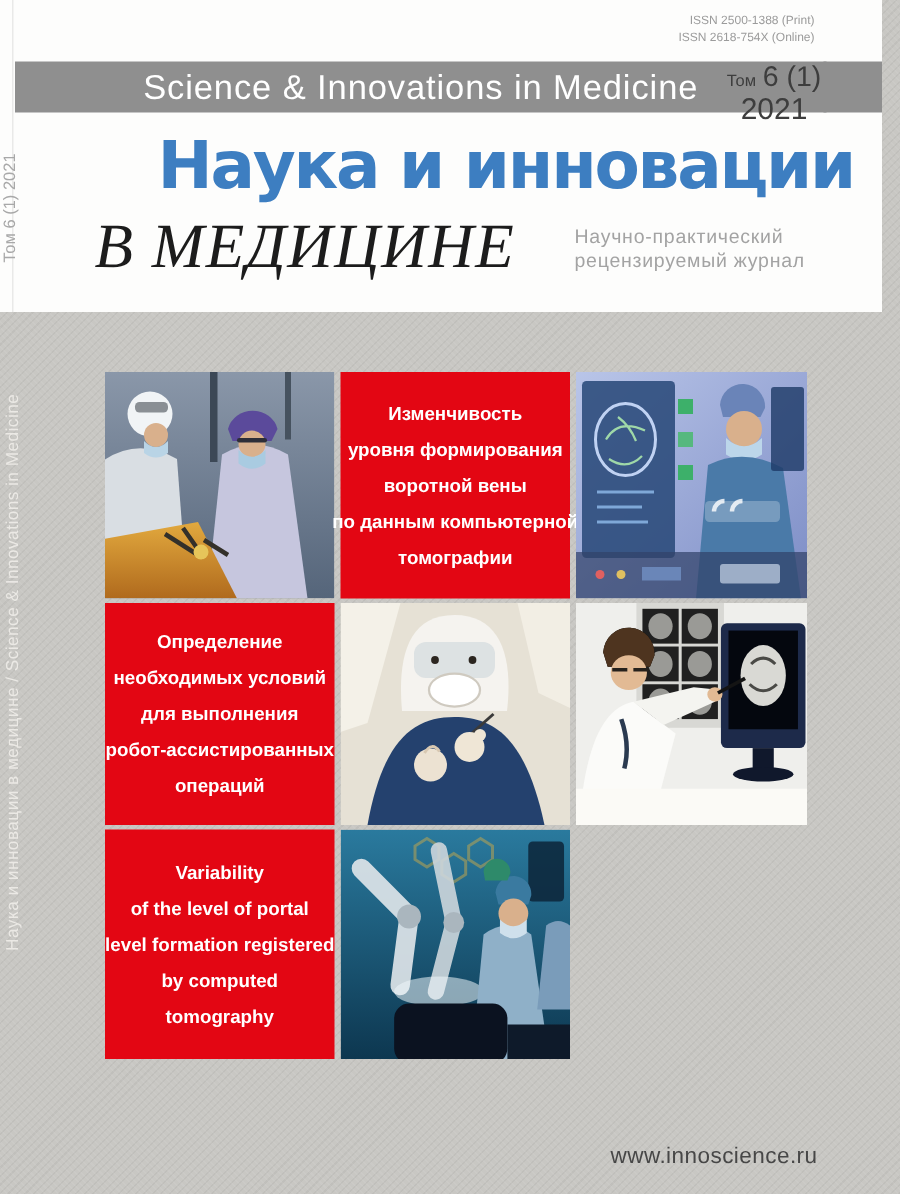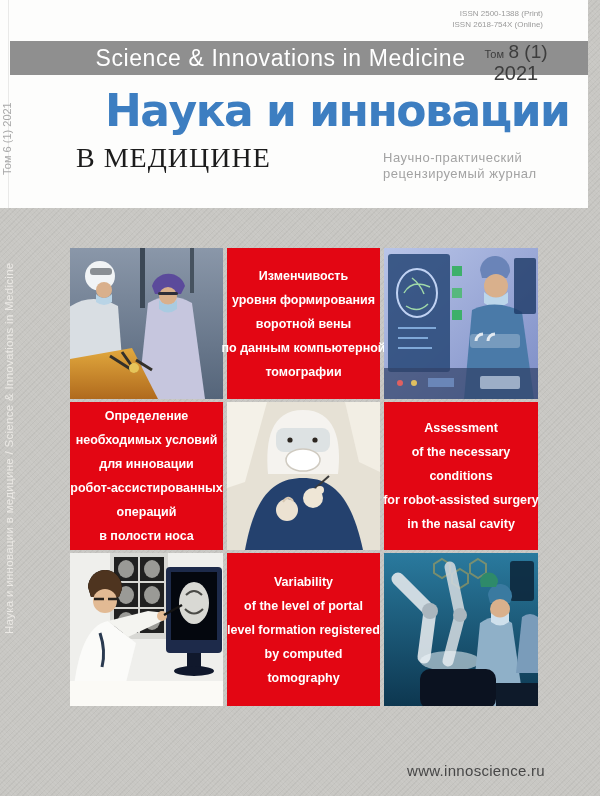--- a/index.html
+++ b/index.html
@@ -20,22 +20,22 @@
     display:flex;align-items:center;justify-content:center;color:#ffffff;font-size:23px;letter-spacing:.6px;}
   .banner-right{position:absolute;left:549px;top:41px;width:39px;height:34px;background:#8f8f8f;}
   
   .volume{position:absolute;left:483px;top:42px;width:66px;text-align:center;color:#3d3d3d;line-height:19px;}
   .vol-tom{font-size:11px;margin-top:19px;}
   .vol-num{font-size:19px;}
   .vol-year{font-size:20px;}
   
   .title-ru{position:absolute;left:61px;top:89px;font-family:"DejaVu Sans",sans-serif;font-weight:bold;
     font-size:44px;line-height:1;color:#3d7ec1;letter-spacing:-1.5px;white-space:nowrap;margin-left:44px;}
-  .title-serif{position:absolute;left:76px;top:144px;font-family:"Liberation Serif",serif;
-    font-size:28px;line-height:1;color:#1c1c1c;letter-spacing:1px;white-space:nowrap;}
+  .title-serif{position:absolute;left:63px;top:144px;font-family:"Liberation Serif",serif;
+    font-size:42px;line-height:1;color:#1c1c1c;letter-spacing:1px;white-space:nowrap;font-style:italic;}
   .subtitle{position:absolute;left:383px;top:150px;font-size:13px;line-height:16px;letter-spacing:.5px;color:#a3a3a3;}
   
   .spine-vol{position:absolute;left:1px;top:83px;width:18px;height:112px;
     writing-mode:vertical-rl;transform:rotate(180deg);text-align:center;
     font-size:11px;color:#a8a8a8;white-space:nowrap;}
   .spine-name{position:absolute;left:3px;top:250px;width:20px;height:396px;
     writing-mode:vertical-rl;transform:rotate(180deg);text-align:center;
     font-size:11.5px;letter-spacing:.3px;color:#ebe9e5;white-space:nowrap;}
   
   .grid{position:absolute;left:70px;top:248px;width:468px;height:458px;display:grid;
@@ -61,21 +61,21 @@
     <div>ISSN 2500-1388 (Print)</div>
     <div>ISSN 2618-754X (Online)</div>
   </div>
 
   <div class="banner">Science &amp; Innovations in Medicine</div>
   <div class="banner-right"></div>
 
   <div class="volume">
     <div>
       <span class="vol-tom">Том</span>
-      <span class="vol-num">8 (1)</span>
+      <span class="vol-num">6 (1)</span>
     </div>
     <div class="vol-year">2021</div>
   </div>
 
   <div class="title-ru">Наука и инновации</div>
   <div class="title-serif">В МЕДИЦИНЕ</div>
   <div class="subtitle">
     <div>Научно-практический</div>
     <div>рецензируемый журнал</div>
   </div>
@@ -151,24 +151,23 @@
         <circle cx="16" cy="135" r="3" fill="#e06060"></circle>
           <circle cx="30" cy="135" r="3" fill="#e0c060"></circle>
         <rect x="44" y="130" width="26" height="9" fill="#6a86b8"></rect>
         <rect x="96" y="128" width="40" height="13" rx="2" fill="#c9d6e8" opacity=".7"></rect>
       </svg>
     </div>
 
     <div class="cell cell-red">
       <span>Определение</span>
       <span>необходимых условий</span>
-      <span>для инновации</span>
+      <span>для выполнения</span>
       <span>робот-ассистированных</span>
       <span>операций</span>
-      <span>в полости носа</span>
     </div>
 
     <div class="cell cell-photo">
       <svg viewBox="0 0 153 148" preserveAspectRatio="none">
         <rect width="153" height="148" fill="#e6e1d5"></rect>
         <path d="M0,0 L40,0 L18,80 L0,86 Z" fill="#f4f1e8"></path>
         <path d="M118,0 L153,0 L153,70 L132,60 Z" fill="#f2eee4"></path>
         <path d="M76,8 C44,8 38,38 41,72 L111,72 C115,38 108,8 76,8 Z" fill="#f5f3ef"></path>
         <rect x="49" y="26" width="54" height="24" rx="8" fill="#c9d3d8" opacity=".55"></rect>
         <circle cx="63" cy="38" r="2.6" fill="#2c2620"></circle>
@@ -176,27 +175,20 @@
         <ellipse cx="76" cy="58" rx="17" ry="11" fill="#ffffff" stroke="#cfcac0" stroke-width="1.5"></ellipse>
         <path d="M18,148 C28,92 48,76 76,76 C104,76 124,92 136,148 Z" fill="#24416e"></path>
         <path d="M84,90 L102,74" stroke="#3a3a3a" stroke-width="2"></path>
         <circle cx="86" cy="96" r="10" fill="#efe6d6"></circle>
         <circle cx="93" cy="88" r="4" fill="#efe6d6"></circle>
         <circle cx="60" cy="108" r="11" fill="#ece2d2"></circle>
         <path d="M56,100 q5,-8 10,-1" stroke="#d8c8b2" stroke-width="2" fill="none"></path>
       </svg>
     </div>
 
-    <div class="cell cell-red">
-      <span>Assessment</span>
-      <span>of the necessary</span>
-      <span>conditions</span>
-      <span>for robot-assisted surgery</span>
-      <span>in the nasal cavity</span>
-    </div>
 
     <div class="cell cell-photo">
       <svg viewBox="0 0 153 153" preserveAspectRatio="none">
         <rect width="153" height="153" fill="#efefec"></rect>
         <rect x="40" y="0" width="58" height="86" fill="#d8d8d4"></rect>
         <g fill="#202020">
           <rect x="44" y="4" width="24" height="24"></rect>
             <rect x="70" y="4" width="24" height="24"></rect>
           <rect x="44" y="30" width="24" height="24"></rect>
             <rect x="70" y="30" width="24" height="24"></rect>

